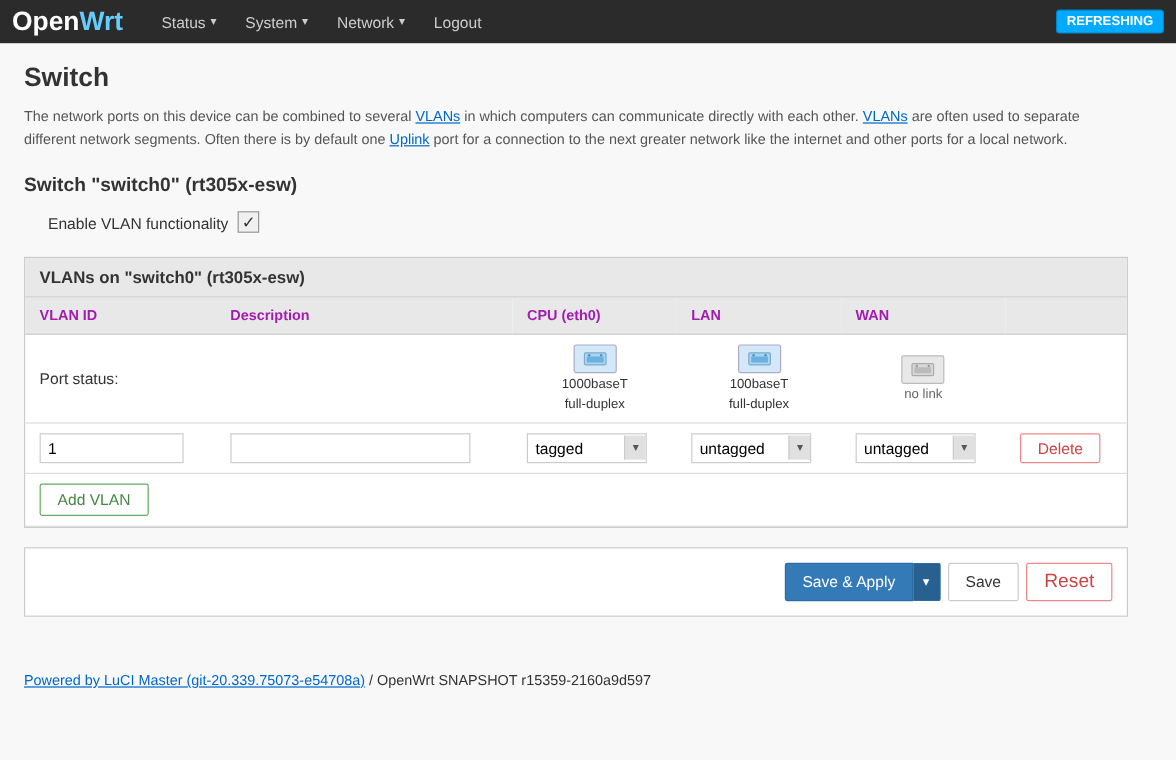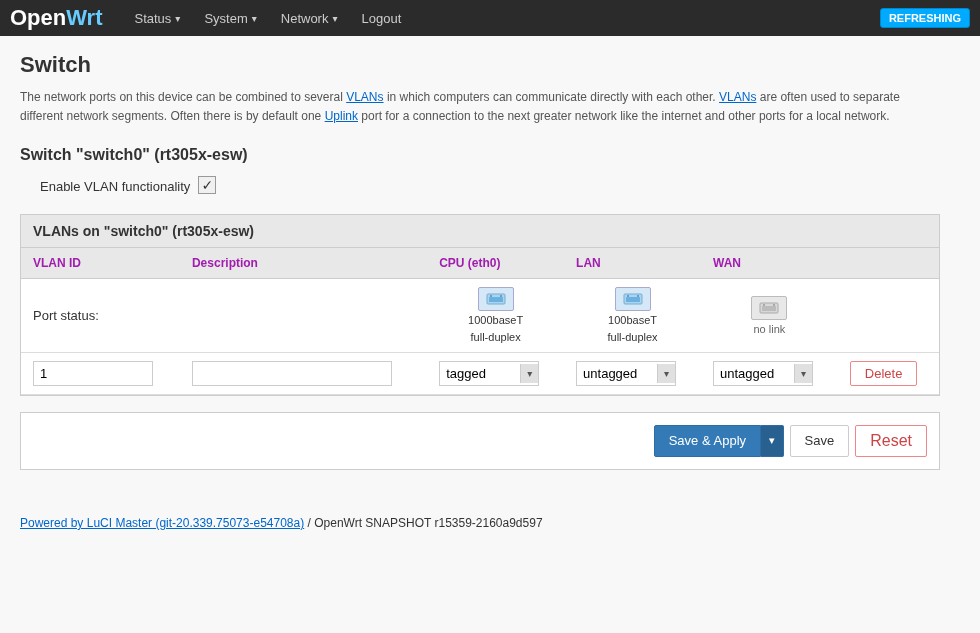--- a/index.html
+++ b/index.html
@@ -417,20 +417,25 @@
                 <option>off</option>
               </select>
               <span class="select-arrow-btn">▾</span>
             </div>
           </td>
           <td>
             <button class="delete-btn">Delete</button>
           </td>
         </tr>
 
+        <tr class="add-vlan-row">
+          <td colspan="6">
+            <button class="add-vlan-btn">Add VLAN</button>
+          </td>
+        </tr>
       </tbody>
     </table>
   </div>
 
   <div class="footer-actions">
     <div class="save-apply-group">
       <button class="save-apply-btn">Save &amp; Apply</button>
       <button class="save-apply-dropdown">▾</button>
     </div>
     <button class="save-btn">Save</button>

